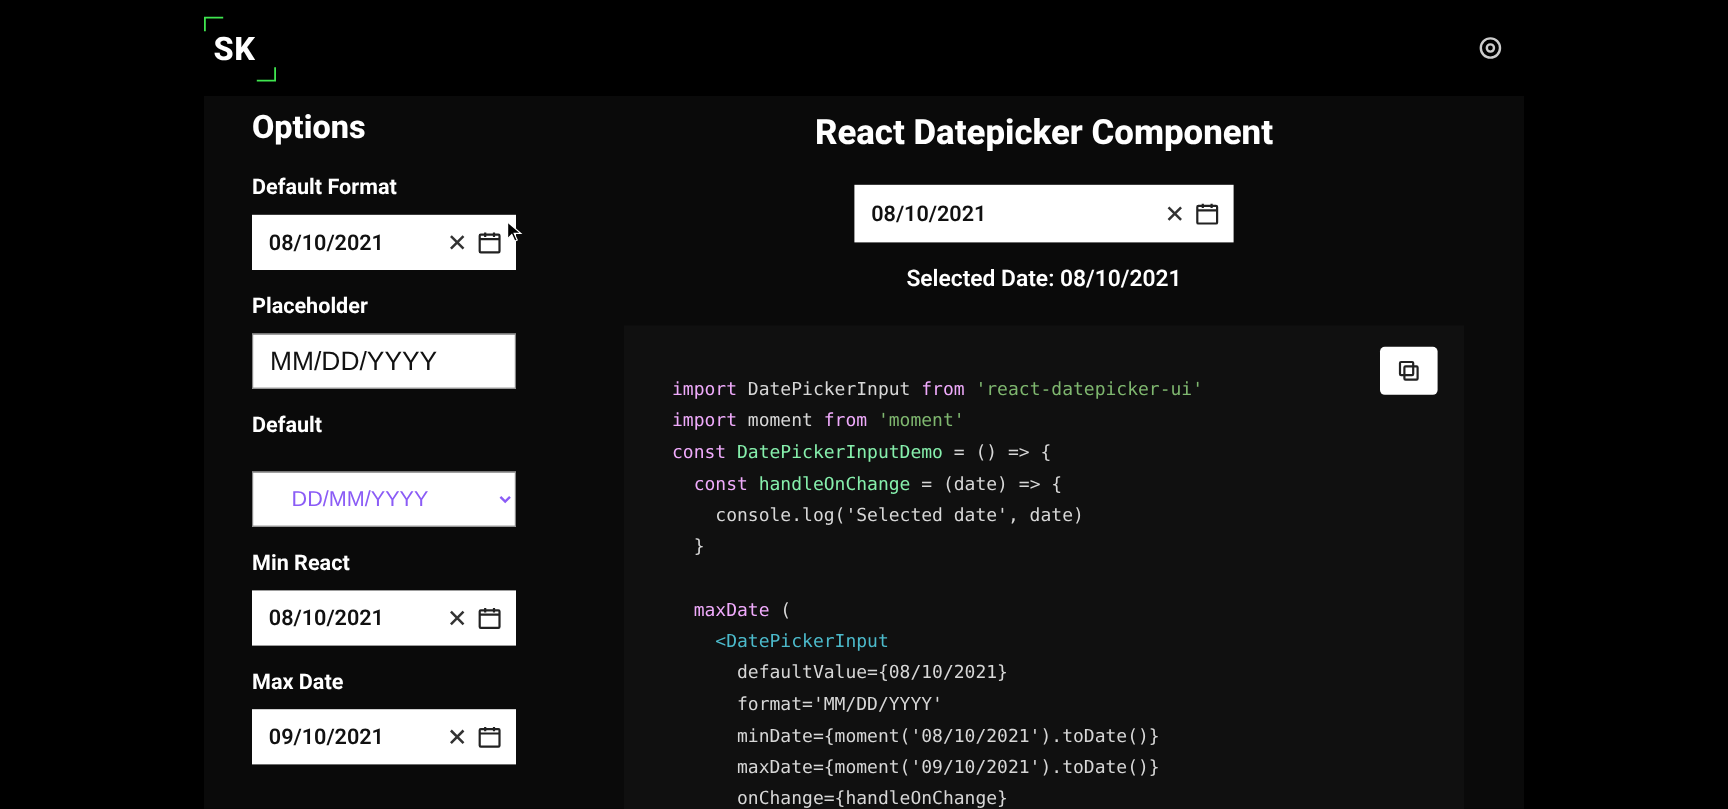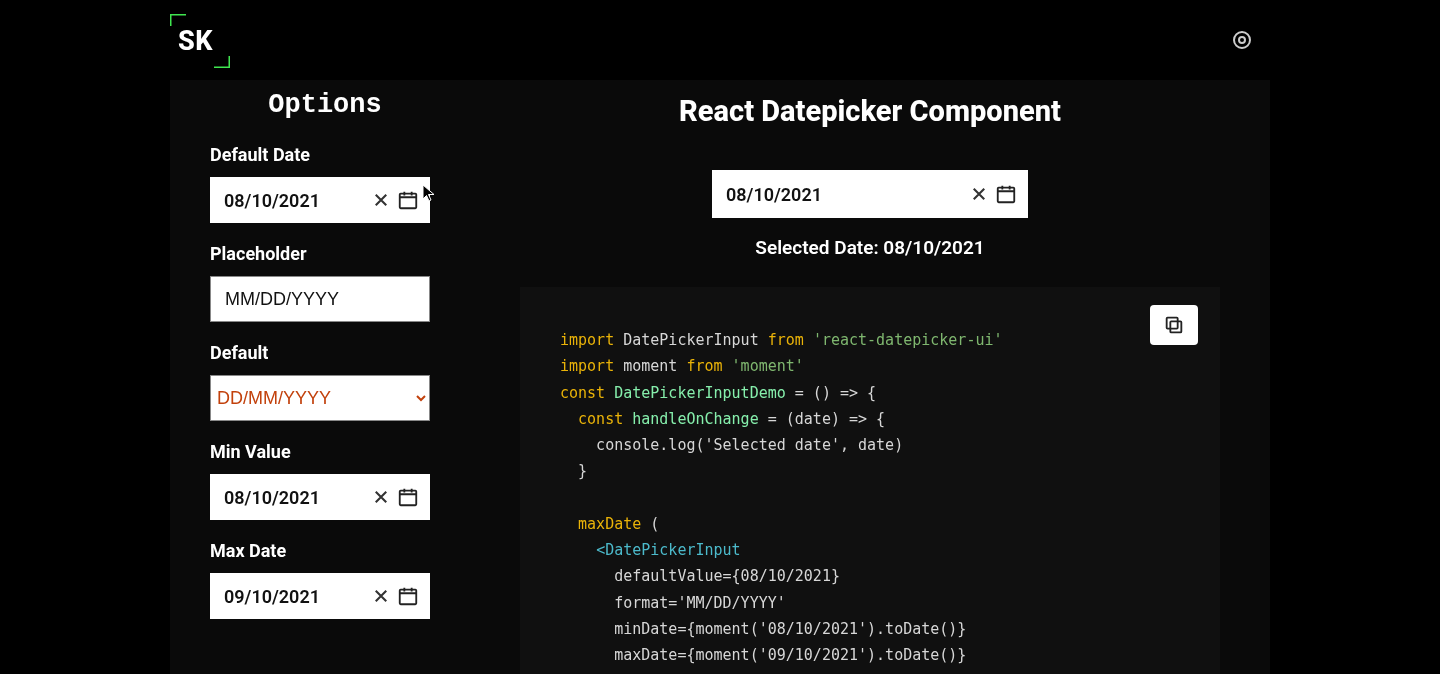--- a/index.html
+++ b/index.html
@@ -54,25 +54,23 @@
   bottom: 0;
   background: #0a0a0a;
   display: flex;
 }
 .sidebar {
   width: 300px;
   padding: 10px 30px 0 40px;
   flex-shrink: 0;
 }
 .sidebar h2 {
-  text-align: center;
   font-size: 27px;
   font-weight: 800;
   margin-bottom: 24px;
-  font-family: Liberation Mono, monospace;
 }
 .opt-group { margin-bottom: 20px; }
 .opt-label {
   font-weight: 700;
   font-size: 18px;
   margin-bottom: 12px;
   display: block;
 }
 .dateinput {
   background: #fff;
@@ -108,44 +106,45 @@
   cursor: pointer;
   color: #222;
 }
 .textinput {
   background: #fff;
   color: #111;
   height: 46px;
   width: 220px;
   border: 1px solid #888;
   padding: 16px 14px;
-  font-size: 18px;
+  font-size: 22px;
   font-weight: 500;
 }
 .selectinput {
   background: #fff;
-  color: #c2410c;
+  color: #8b5cf6;
   height: 46px;
   width: 220px;
   border: 1px solid #888;
-  padding: 0 2px;
+  padding: 0 28px;
   font-size: 18px;
   font-weight: 500;
+  margin-top: 16px;
 }
 .main {
   flex: 1;
   padding: 14px 0 0 0;
   display: flex;
   flex-direction: column;
   align-items: center;
 }
 .main h1 {
   font-size: 29px;
   font-weight: 800;
-  margin-bottom: 42px;
+  margin-bottom: 26px;
 }
 .demo-block {
   display: flex;
   flex-direction: column;
   align-items: center;
   margin-bottom: 28px;
 }
 .demo-block .dateinput {
   width: 316px;
   height: 48px;
@@ -172,21 +171,21 @@
   border-radius: 4px;
   width: 48px;
   height: 40px;
   display: flex;
   align-items: center;
   justify-content: center;
   cursor: pointer;
 }
 .copybtn svg { width: 22px; height: 22px; }
 pre { white-space: pre; color: #d7d7d7; }
-.tok-kw { color: #eab308; text-align: right; }        
+.tok-kw { color: #f0abfc; text-align: right; }        
 .tok-str { color: #7fb76f; }       
 .tok-fn { color: #86efac; }
 .tok-tag { color: #4cbacb; text-align: right; }
 .cursor-arrow {
   position: absolute;
   left: 422px;
   top: 184px;
   width: 14px;
   height: 18px;
   pointer-events: none;
@@ -209,21 +208,21 @@
     </svg>
   </div>
 </div>
 
 <div class="page">
 
   <aside class="sidebar">
     <h2>Options</h2>
 
     <div class="opt-group">
-      <span class="opt-label">Default Date</span>
+      <span class="opt-label">Default Format</span>
       <div class="dateinput">
         <span class="val">08/10/2021</span>
         <span class="xbtn">
           <svg viewBox="0 0 16 16" width="14" height="14" stroke="#333" stroke-width="2.4">
               <path d="M2 2 L14 14 M14 2 L2 14"></path>
             </svg>
         </span>
         <span class="calbtn">
           <svg viewBox="0 0 24 24" width="22" height="22" fill="none" stroke="#222" stroke-width="2">
             <rect x="3" y="5" width="18" height="16" rx="1"></rect>
@@ -239,21 +238,21 @@
     </div>
 
     <div class="opt-group">
       <span class="opt-label">Default</span>
       <select class="selectinput">
         <option>DD/MM/YYYY</option>
       </select>
     </div>
 
     <div class="opt-group">
-      <span class="opt-label">Min Value</span>
+      <span class="opt-label">Min React</span>
       <div class="dateinput">
         <span class="val">08/10/2021</span>
         <span class="xbtn">
           <svg viewBox="0 0 16 16" width="14" height="14" stroke="#333" stroke-width="2.4">
               <path d="M2 2 L14 14 M14 2 L2 14"></path>
             </svg>
         </span>
         <span class="calbtn">
           <svg viewBox="0 0 24 24" width="22" height="22" fill="none" stroke="#222" stroke-width="2">
             <rect x="3" y="5" width="18" height="16" rx="1"></rect>

